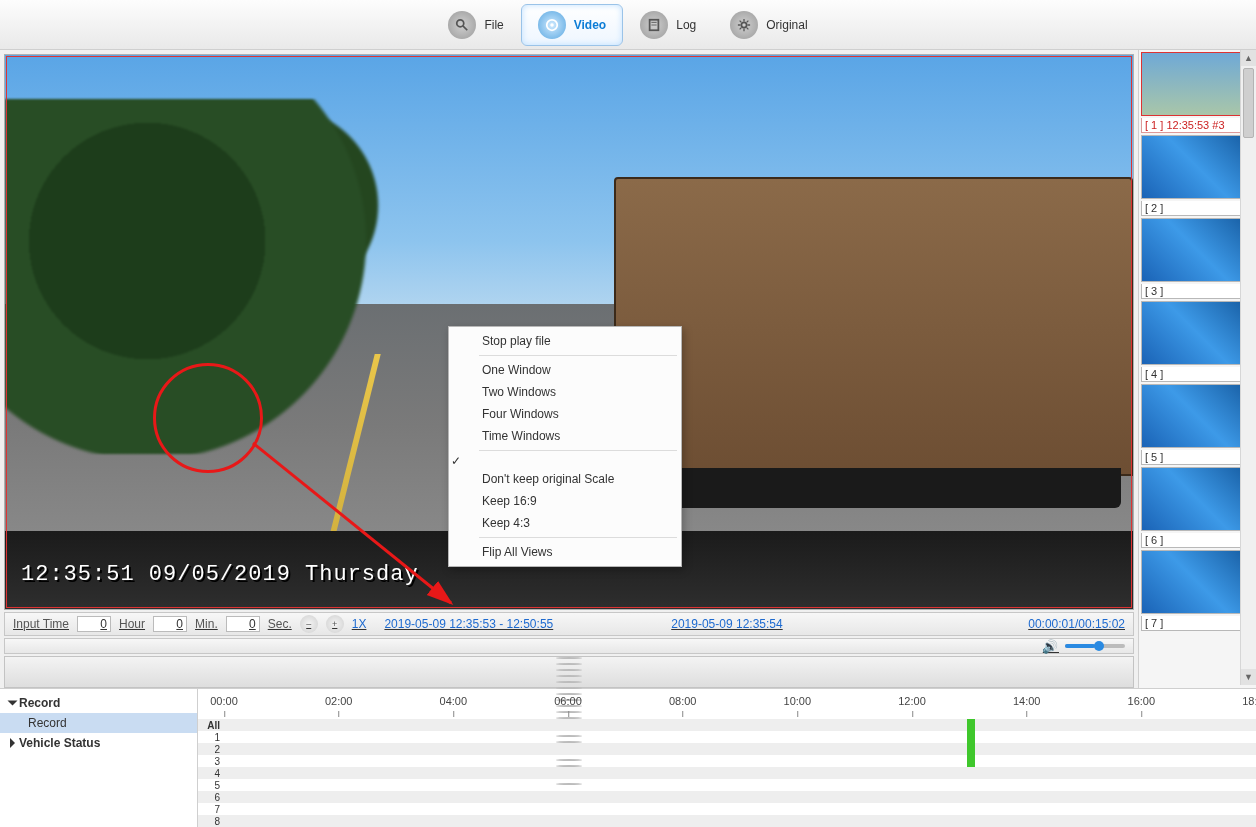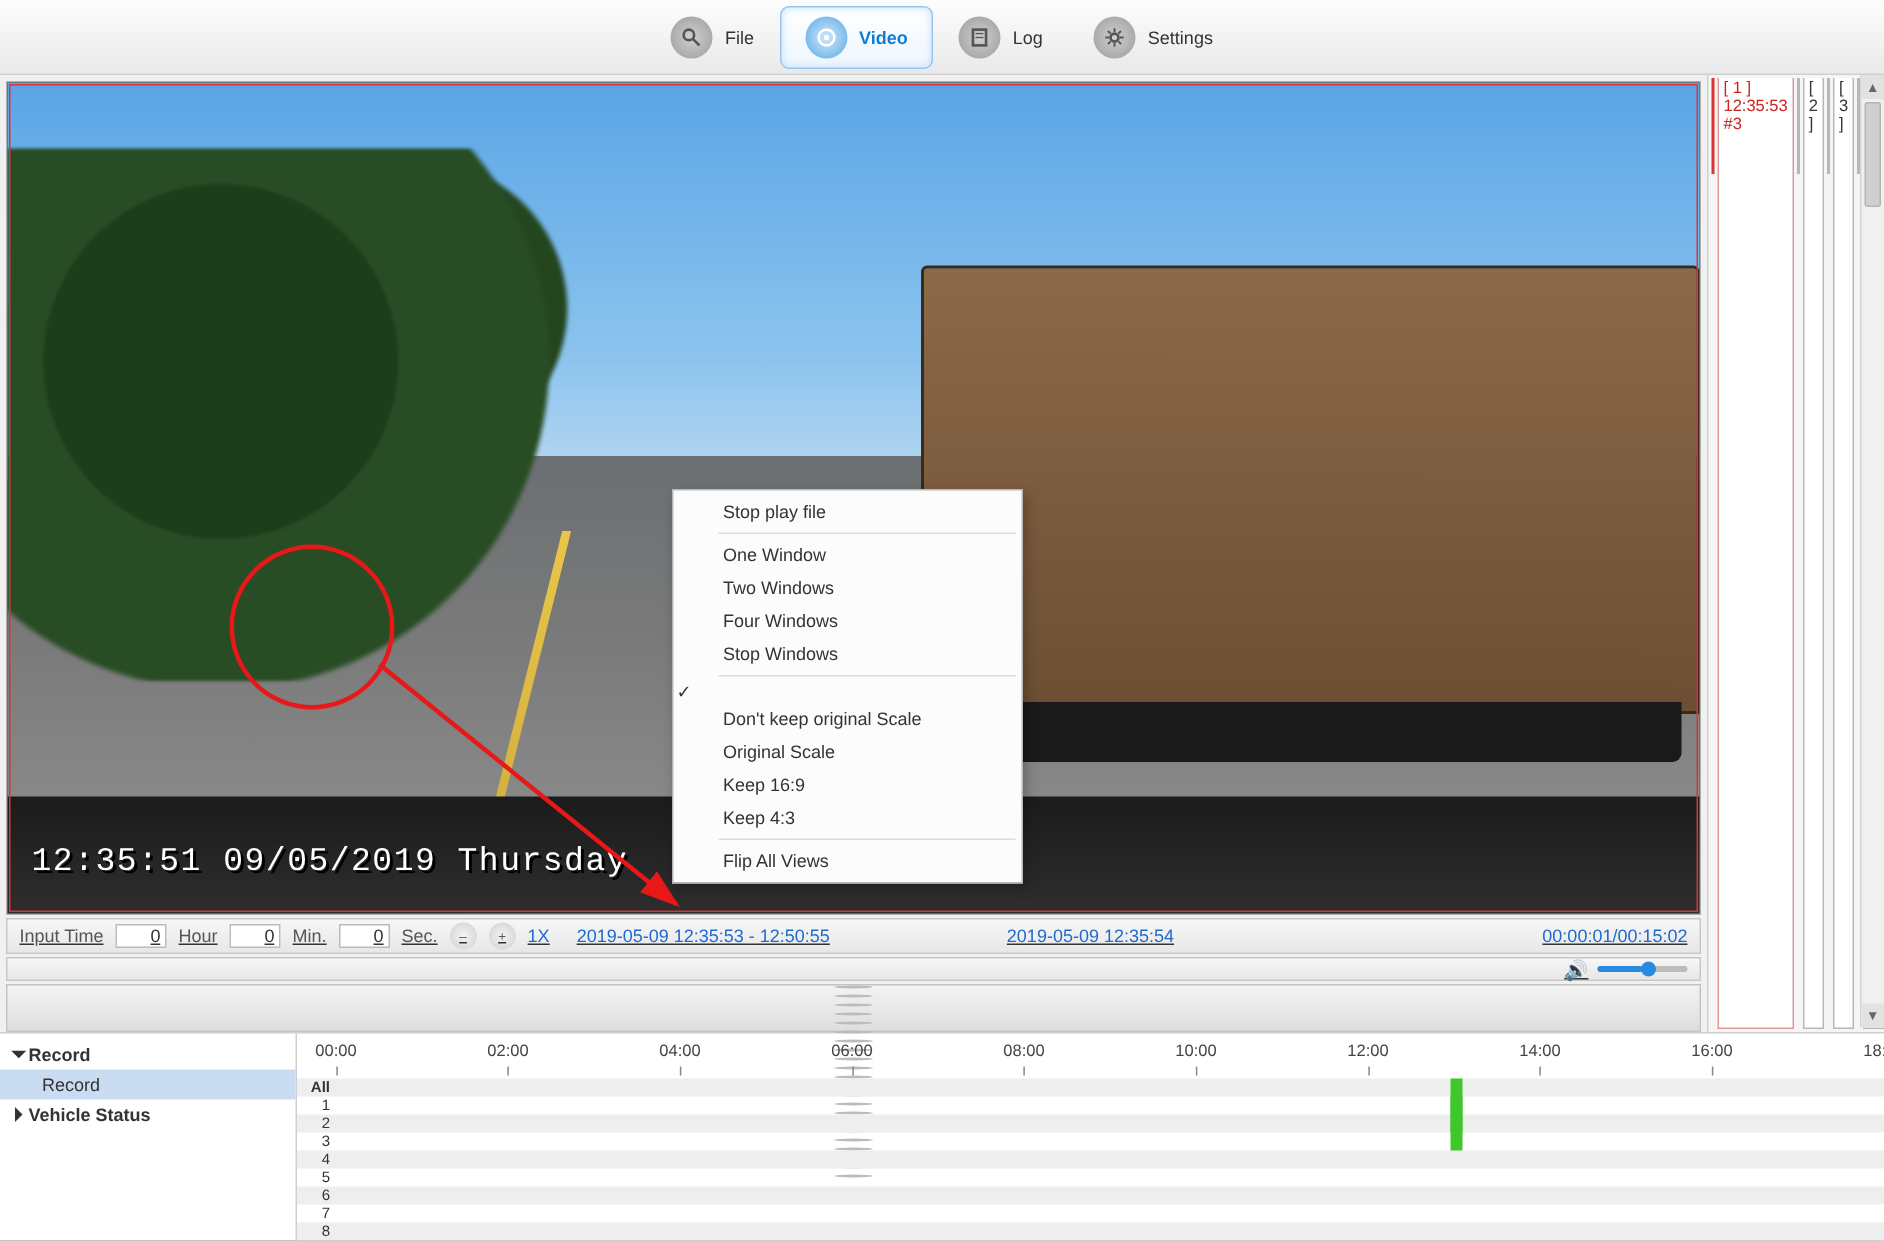--- a/index.html
+++ b/index.html
@@ -44,21 +44,21 @@
   .vol{display:flex;align-items:center;gap:6px;margin-left:auto;}
   .vol-track{width:60px;height:4px;background:#bcbcbc;border-radius:2px;position:relative;}
   .vol-track::after{content:"";position:absolute;left:0;top:0;height:100%;width:50%;background:#2a8ae2;border-radius:2px;}
   .vol-knob{width:10px;height:10px;border-radius:50%;background:#2a8ae2;position:absolute;top:-3px;left:48%;}
   
   .tbar{height:32px;margin:2px 4px 0 4px;background:linear-gradient(#f3f3f3,#dedede);border:1px solid #c3c3c3;display:flex;align-items:center;gap:4px;padding:0 6px;flex-direction:column;}
   .btn{width:26px;height:26px;border-radius:50%;background:radial-gradient(#fcfcfc,#d8d8d8);border:1px solid #bcbcbc;display:flex;align-items:center;justify-content:center;cursor:pointer;overflow:hidden;}
   .btn svg{width:14px;height:14px;fill:#555;}
   .btn .txt{font-size:8px;font-weight:bold;color:#555;}
   
-  .right{width:118px;border-left:1px solid #cfcfcf;background:#f5f5f5;display:flex;flex-direction:row;padding:2px;gap:2px;overflow:hidden;}
+  .right{width:118px;border-left:1px solid #cfcfcf;background:#f5f5f5;display:flex;flex-direction:column;padding:2px;gap:2px;overflow:hidden;}
   .thumb{border:1px solid #b8b8b8;background:linear-gradient(45deg,#1a63b6,#3d9ae8,#155a9f);height:64px;position:relative;}
   .thumb.first{border:1px solid #d33;background:linear-gradient(#6fa9d6,#a9c6a9);}
   .thumb-cap{background:#fff;border:1px solid #b8b8b8;border-top:none;padding:1px 3px;font-size:11px;color:#333;}
   .thumb-cap.sel{color:#c22;border-color:#d99;}
   .scrollbar{position:absolute;right:0;top:50px;bottom:142px;width:16px;background:#f0f0f0;border-left:1px solid #d6d6d6;}
   .sb-btn{height:16px;background:#e2e2e2;display:flex;align-items:center;justify-content:center;font-size:9px;color:#666;cursor:pointer;}
   .sb-thumb{position:absolute;top:18px;left:2px;right:2px;height:70px;background:#cfcfcf;border:1px solid #b4b4b4;border-radius:2px;}
   
   .bottom{height:155px;display:flex;border-top:1px solid #cfcfcf;background:#fff;}
   .tree{width:198px;border-right:1px solid #cfcfcf;padding-top:4px;}
@@ -111,21 +111,21 @@
     </span>
     <span class="tablabel">Log</span>
   </div>
   <div class="tab">
     <span class="tabicon">
       <svg viewBox="0 0 16 16" width="14" height="14">
           <circle cx="8" cy="8" r="3" fill="none" stroke="#555" stroke-width="2"></circle>
           <path d="M8 1v3M8 12v3M1 8h3M12 8h3M3 3l2 2M11 11l2 2M13 3l-2 2M5 11l-2 2" stroke="#555" stroke-width="1.5"></path>
         </svg>
     </span>
-    <span class="tablabel">Settings</span>
+    <span class="tablabel">Original</span>
   </div>
 </div>
 
 <div class="main">
   <div class="left">
     <div class="video-area">
       <div class="scene">
         <div class="sky"></div>
           <div class="road"></div>
           <div class="trees"></div>
@@ -163,32 +163,27 @@
               <span>Two Windows</span>
             </div>
           </div>
         <div class="mi-wrap">
             <div class="mi">
               <span>Four Windows</span>
             </div>
           </div>
         <div class="mi-wrap">
             <div class="mi">
-              <span>Stop Windows</span>
+              <span>Time Windows</span>
             </div>
           </div>
         <div class="sep"></div>
         <div class="mi-wrap"><span class="chk">✓</span><div class="mi">
               <span>Don't keep original Scale</span>
             </div></div>
-        <div class="mi-wrap">
-            <div class="mi">
-              <span>Original Scale</span>
-            </div>
-          </div>
         <div class="mi-wrap">
             <div class="mi">
               <span>Keep 16:9</span>
             </div>
           </div>
         <div class="mi-wrap">
             <div class="mi">
               <span>Keep 4:3</span>
             </div>
           </div>

